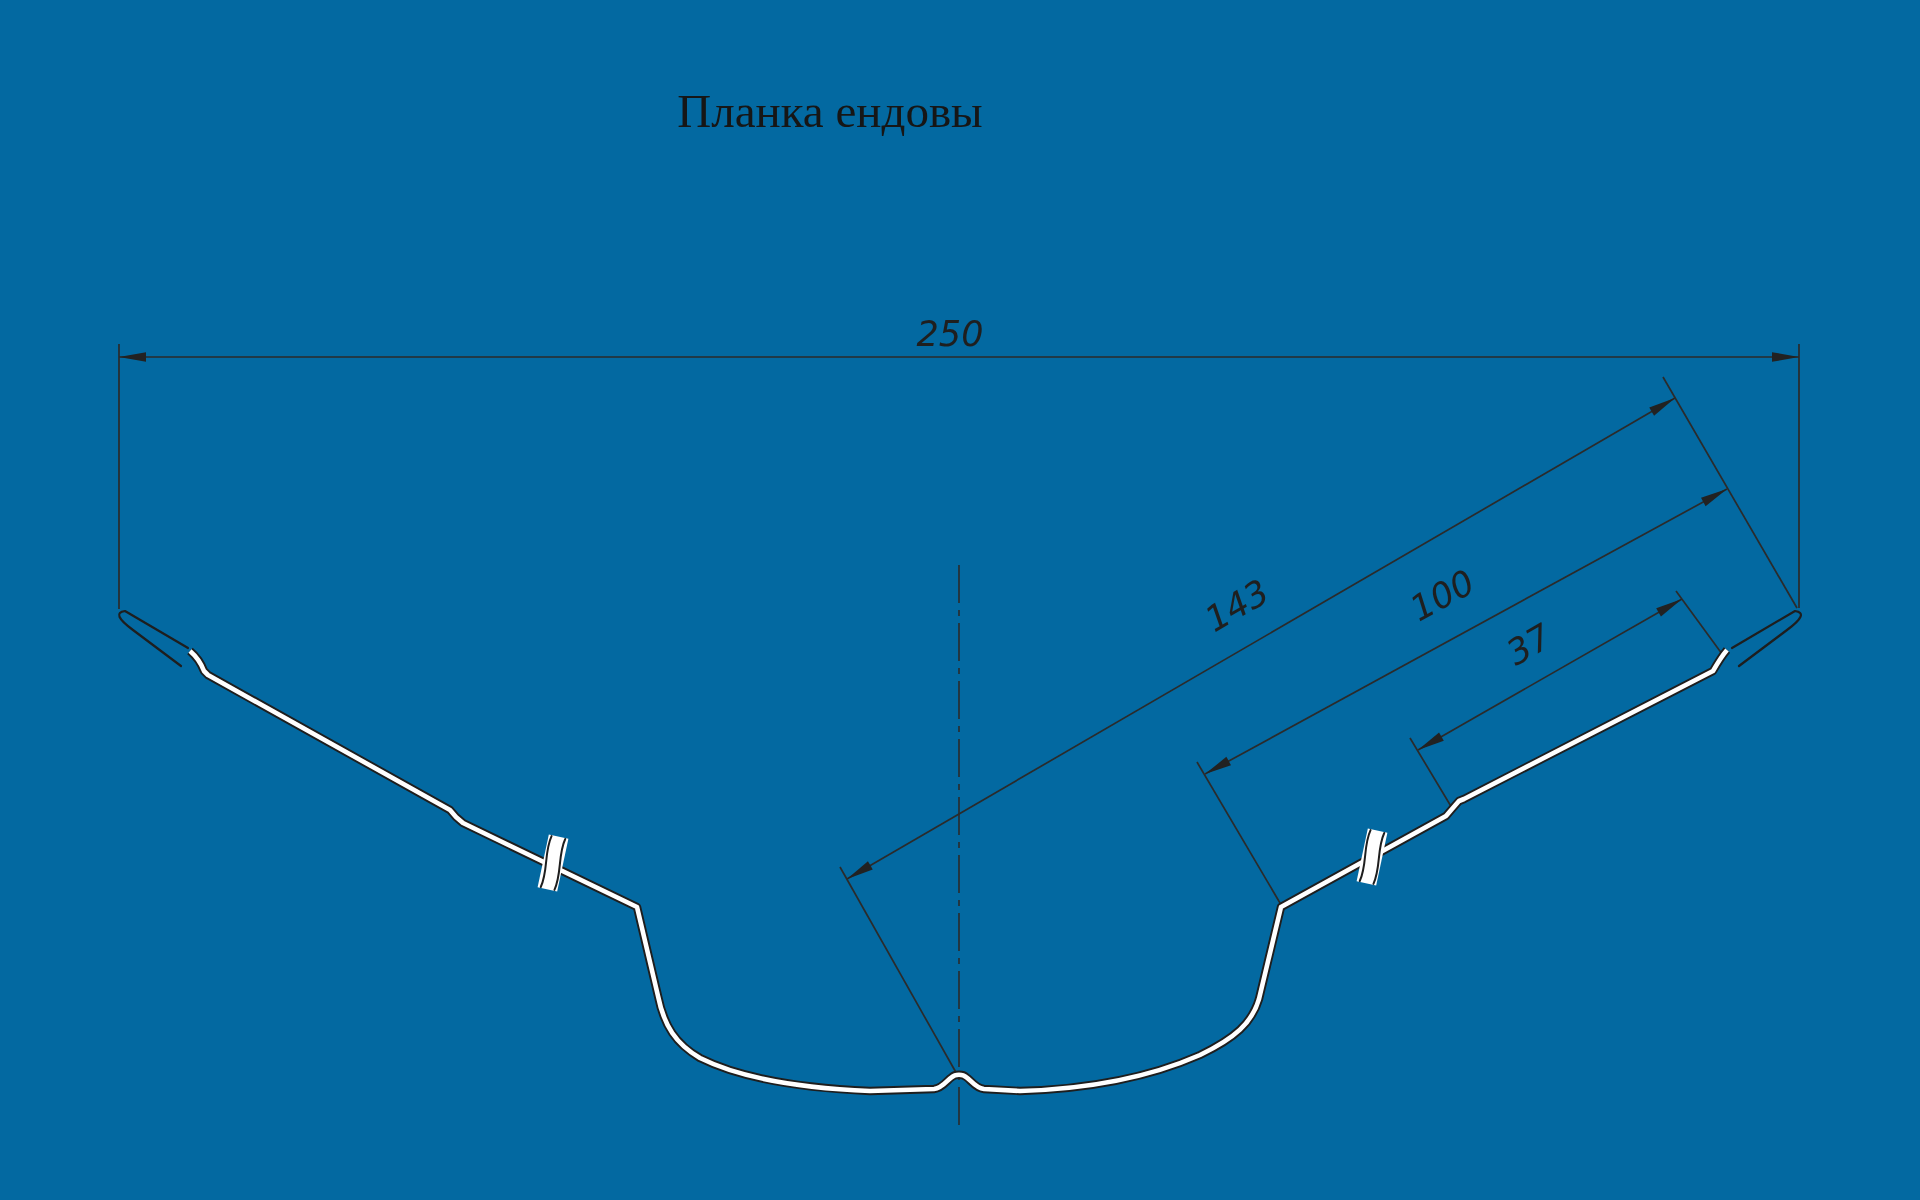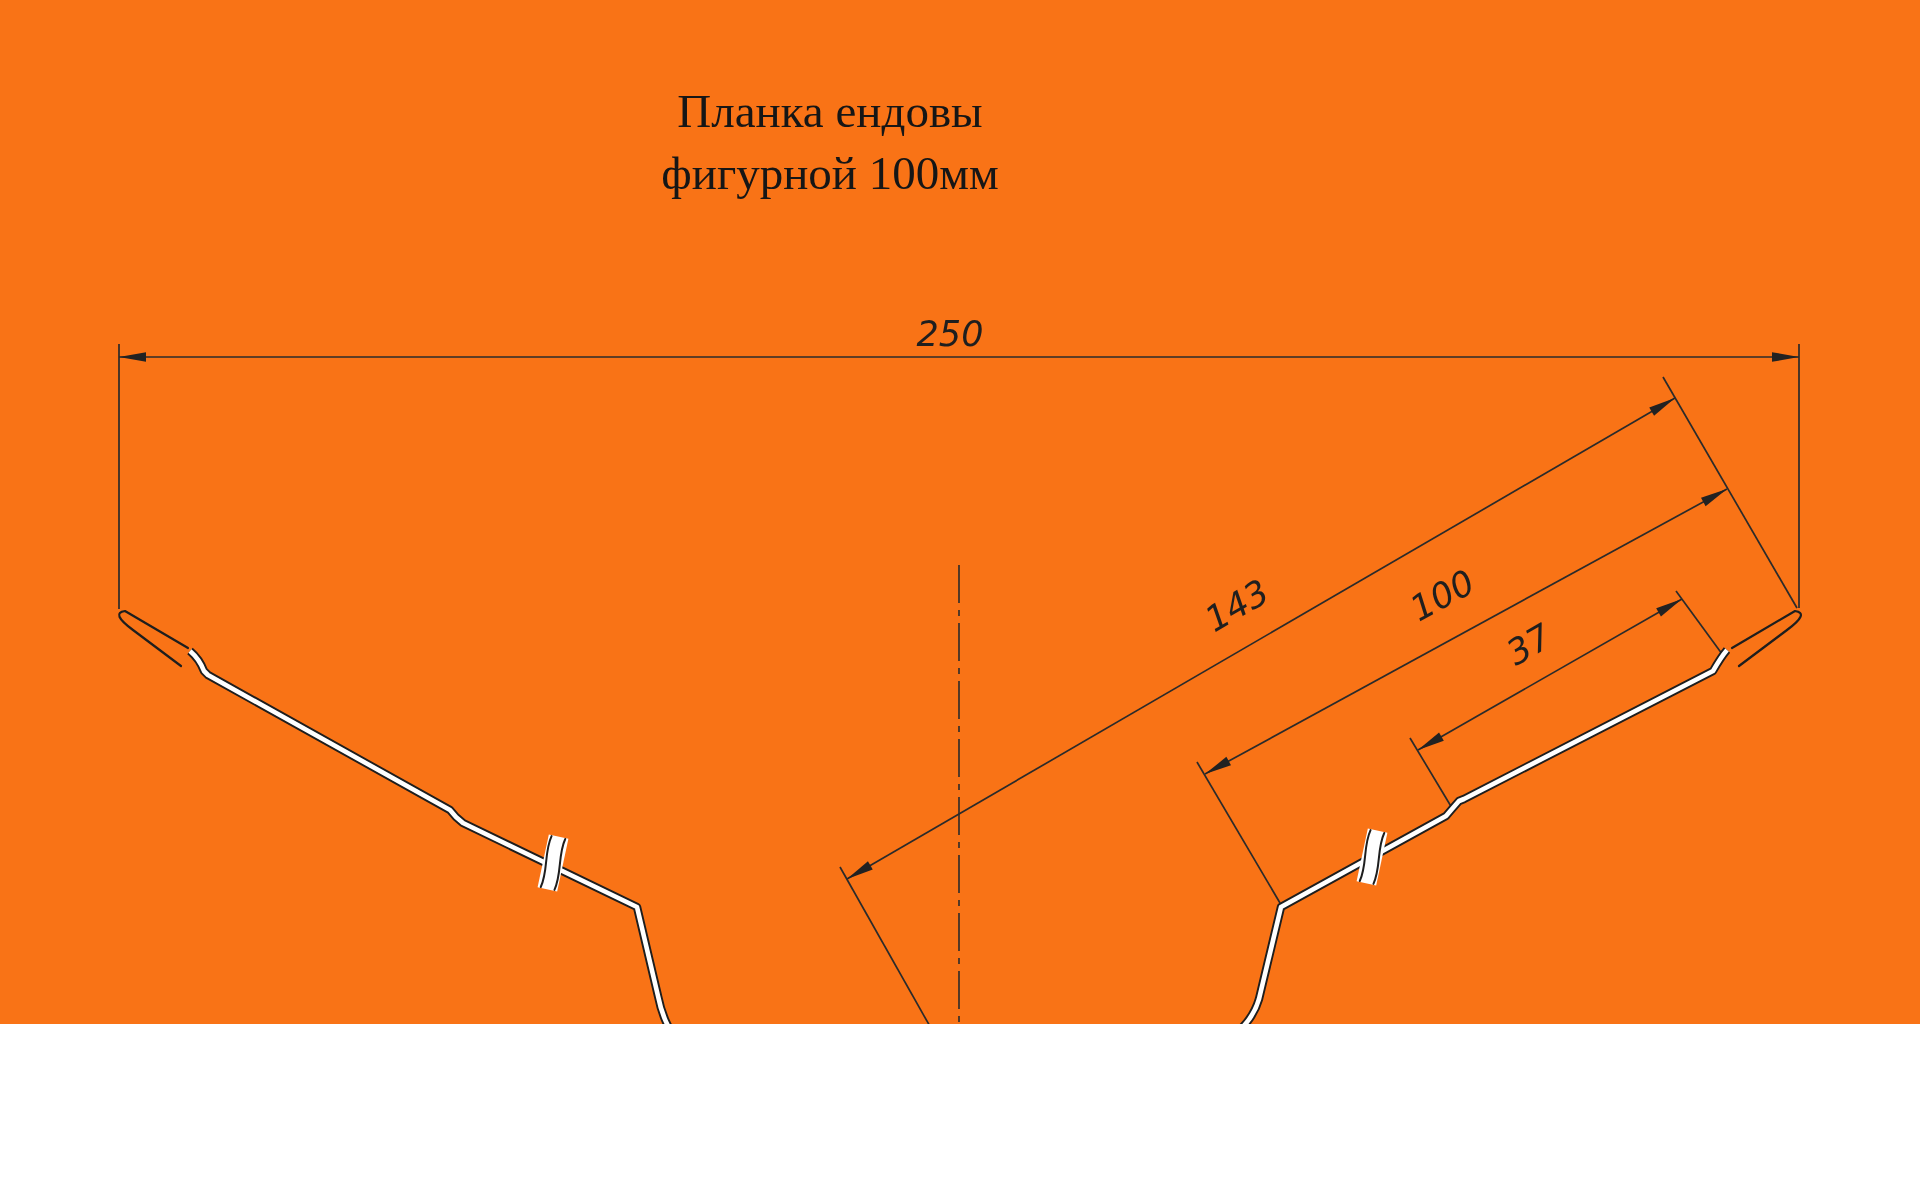--- a/index.html
+++ b/index.html
@@ -1,36 +1,35 @@
 <!DOCTYPE html>
 <html><head>
 <meta charset="utf-8">
 <style>
   html,body{margin:0;padding:0;background:#ffffff;}
-  #stage{position:relative;width:1920px;height:1024px;background:#f97316;overflow:hidden;
+  #stage{position:relative;width:1920px;height:1200px;background:#0369a1;overflow:hidden;
          font-family:"Liberation Sans",sans-serif;}
   #title{position:absolute;left:530px;top:80px;width:600px;text-align:center;
          font-family:"Liberation Serif",serif;font-size:47px;line-height:62px;color:#161616;}
   svg{position:absolute;left:0;top:0;}
   .thin{stroke:#2b2b2b;stroke-width:1.7;fill:none;}
   .cline{stroke:#2b2b2b;stroke-width:1.6;fill:none;stroke-dasharray:38 7 6 7;}
   .sheet-black{stroke:#1e1e1e;stroke-width:8.4;fill:none;stroke-linejoin:round;stroke-linecap:butt;}
   .sheet-white{stroke:#ffffff;stroke-width:4.6;fill:none;stroke-linejoin:round;stroke-linecap:butt;}
   .hem{stroke:#1e1e1e;stroke-width:2.2;fill:none;stroke-linejoin:round;stroke-linecap:round;}
   .brk{stroke:#1e1e1e;stroke-width:2;fill:none;stroke-linecap:round;}
   .dim-num{font-family:"DejaVu Sans",sans-serif;font-style:italic;font-size:35px;fill:#1f1f1f;}
 </style>
 </head>
 <body>
 
 <div id="stage">
 
   <div id="title">
     <div>Планка ендовы</div>
-    <div>фигурной 100мм</div>
   </div>
 
   <svg width="1920" height="1200" viewBox="0 0 1920 1200">
     <defs>
       <marker id="arr" viewBox="0 0 30 12" refX="29" refY="6" markerWidth="30" markerHeight="12" orient="auto-start-reverse" markerUnits="userSpaceOnUse">
         <path d="M29,6 L2,10.8 L2,1.2 Z" fill="#222"></path>
       </marker>
     </defs>
 
     <path class="cline" d="M 959,565 V 1126"></path>

